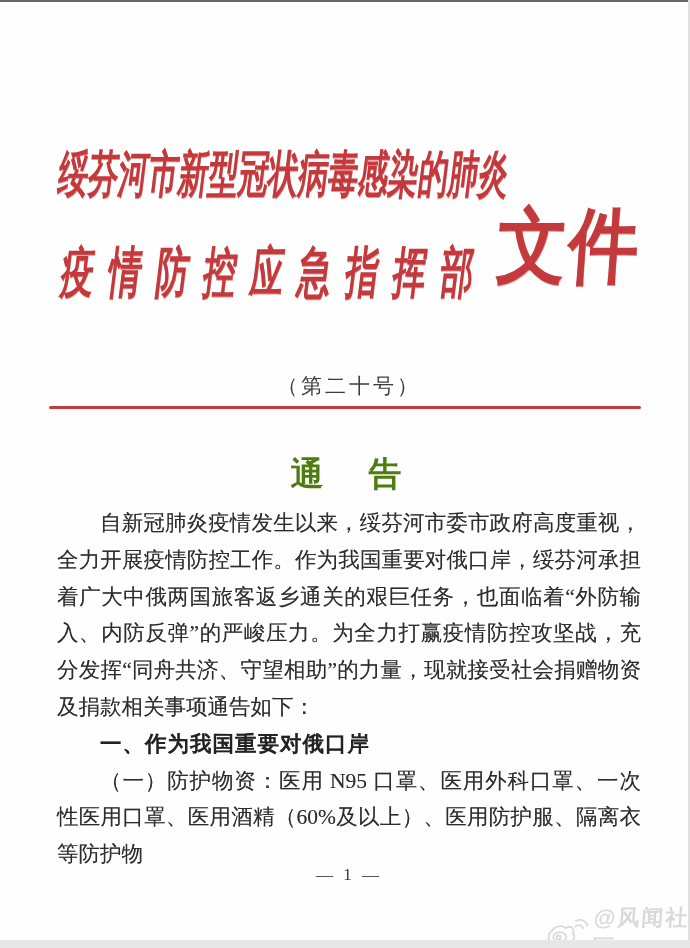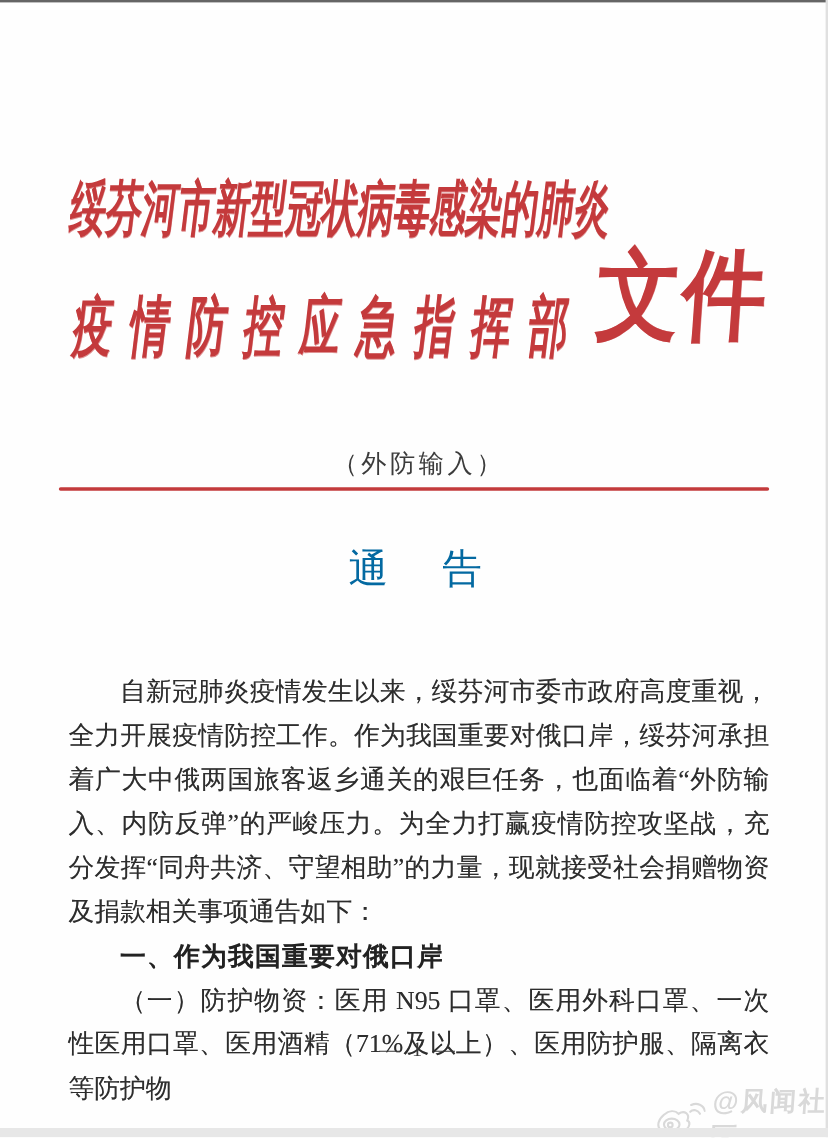--- a/index.html
+++ b/index.html
@@ -63,27 +63,27 @@
 
   .red-rule {
     position: absolute; left: 49px; top: 406px;
     width: 592px; height: 3px;
     background: #c33b3c; border-radius: 2px;
   }
 
   .title {
     position: absolute; left: 57px; width: 584px; top: 452px;
     text-align: center;
-    font-size: 33px; font-weight: normal; color: #0369a1;
+    font-size: 33px; font-weight: bold; color: #4d7c0f;
     letter-spacing: 6px;
     font-family: "Liberation Serif", "DejaVu Serif", serif;
   }
 
   .body-text {
-    position: absolute; left: 57px; width: 584px; top: 558px;
+    position: absolute; left: 57px; width: 584px; top: 505px;
     font-size: 21.5px; line-height: 36.8px;
     color: #2d2d2d; text-align: justify;
     text-shadow: 0 0 .5px rgba(45,45,45,.45);
   }
   .body-text p { margin: 0; text-indent: 2em; }
   .body-text .section-heading {
     font-weight: bold;
     font-family: "Liberation Sans", "DejaVu Sans", sans-serif;
     color: #222222;
     letter-spacing: 1px;
@@ -115,30 +115,30 @@
 
   <div class="top-edge"></div>
   <div class="right-edge"></div>
 
   <div class="org-line1">绥芬河市新型冠状病毒感染的肺炎</div>
 
   <div class="org-line2">疫情防控应急指挥部</div>
 
   <div class="doc-type">文件</div>
 
-  <div class="doc-number">（外防输入）</div>
+  <div class="doc-number">（第二十号）</div>
 
   <div class="red-rule"></div>
 
   <div class="title">通　告</div>
 
   <div class="body-text">
     <p>自新冠肺炎疫情发生以来，绥芬河市委市政府高度重视，全力开展疫情防控工作。作为我国重要对俄口岸，绥芬河承担着广大中俄两国旅客返乡通关的艰巨任务，也面临着“外防输入、内防反弹”的严峻压力。为全力打赢疫情防控攻坚战，充分发挥“同舟共济、守望相助”的力量，现就接受社会捐赠物资及捐款相关事项通告如下：</p>
     <p class="section-heading">一、作为我国重要对俄口岸</p>
-    <p>（一）防护物资：医用 N95 口罩、医用外科口罩、一次性医用口罩、医用酒精（71%及以上）、医用防护服、隔离衣等防护物</p>
+    <p>（一）防护物资：医用 N95 口罩、医用外科口罩、一次性医用口罩、医用酒精（60%及以上）、医用防护服、隔离衣等防护物</p>
   </div>
 
   <div class="page-number">— 1 —</div>
 
   <div class="watermark">
     <svg width="52" height="36" viewBox="0 0 52 36">
       <g fill="none" stroke="#d9d9d9" stroke-width="2.2">
         <path d="M24 12 C30 8, 36 12, 33 19 C36 20, 36 25, 32 28 C26 33, 12 34, 6 29 C1 25, 3 18, 9 13 C14 9, 20 8, 24 12 Z"></path>
         <ellipse cx="17" cy="23" rx="8" ry="6"></ellipse>
         <circle cx="15.5" cy="23.5" r="2.4"></circle>

